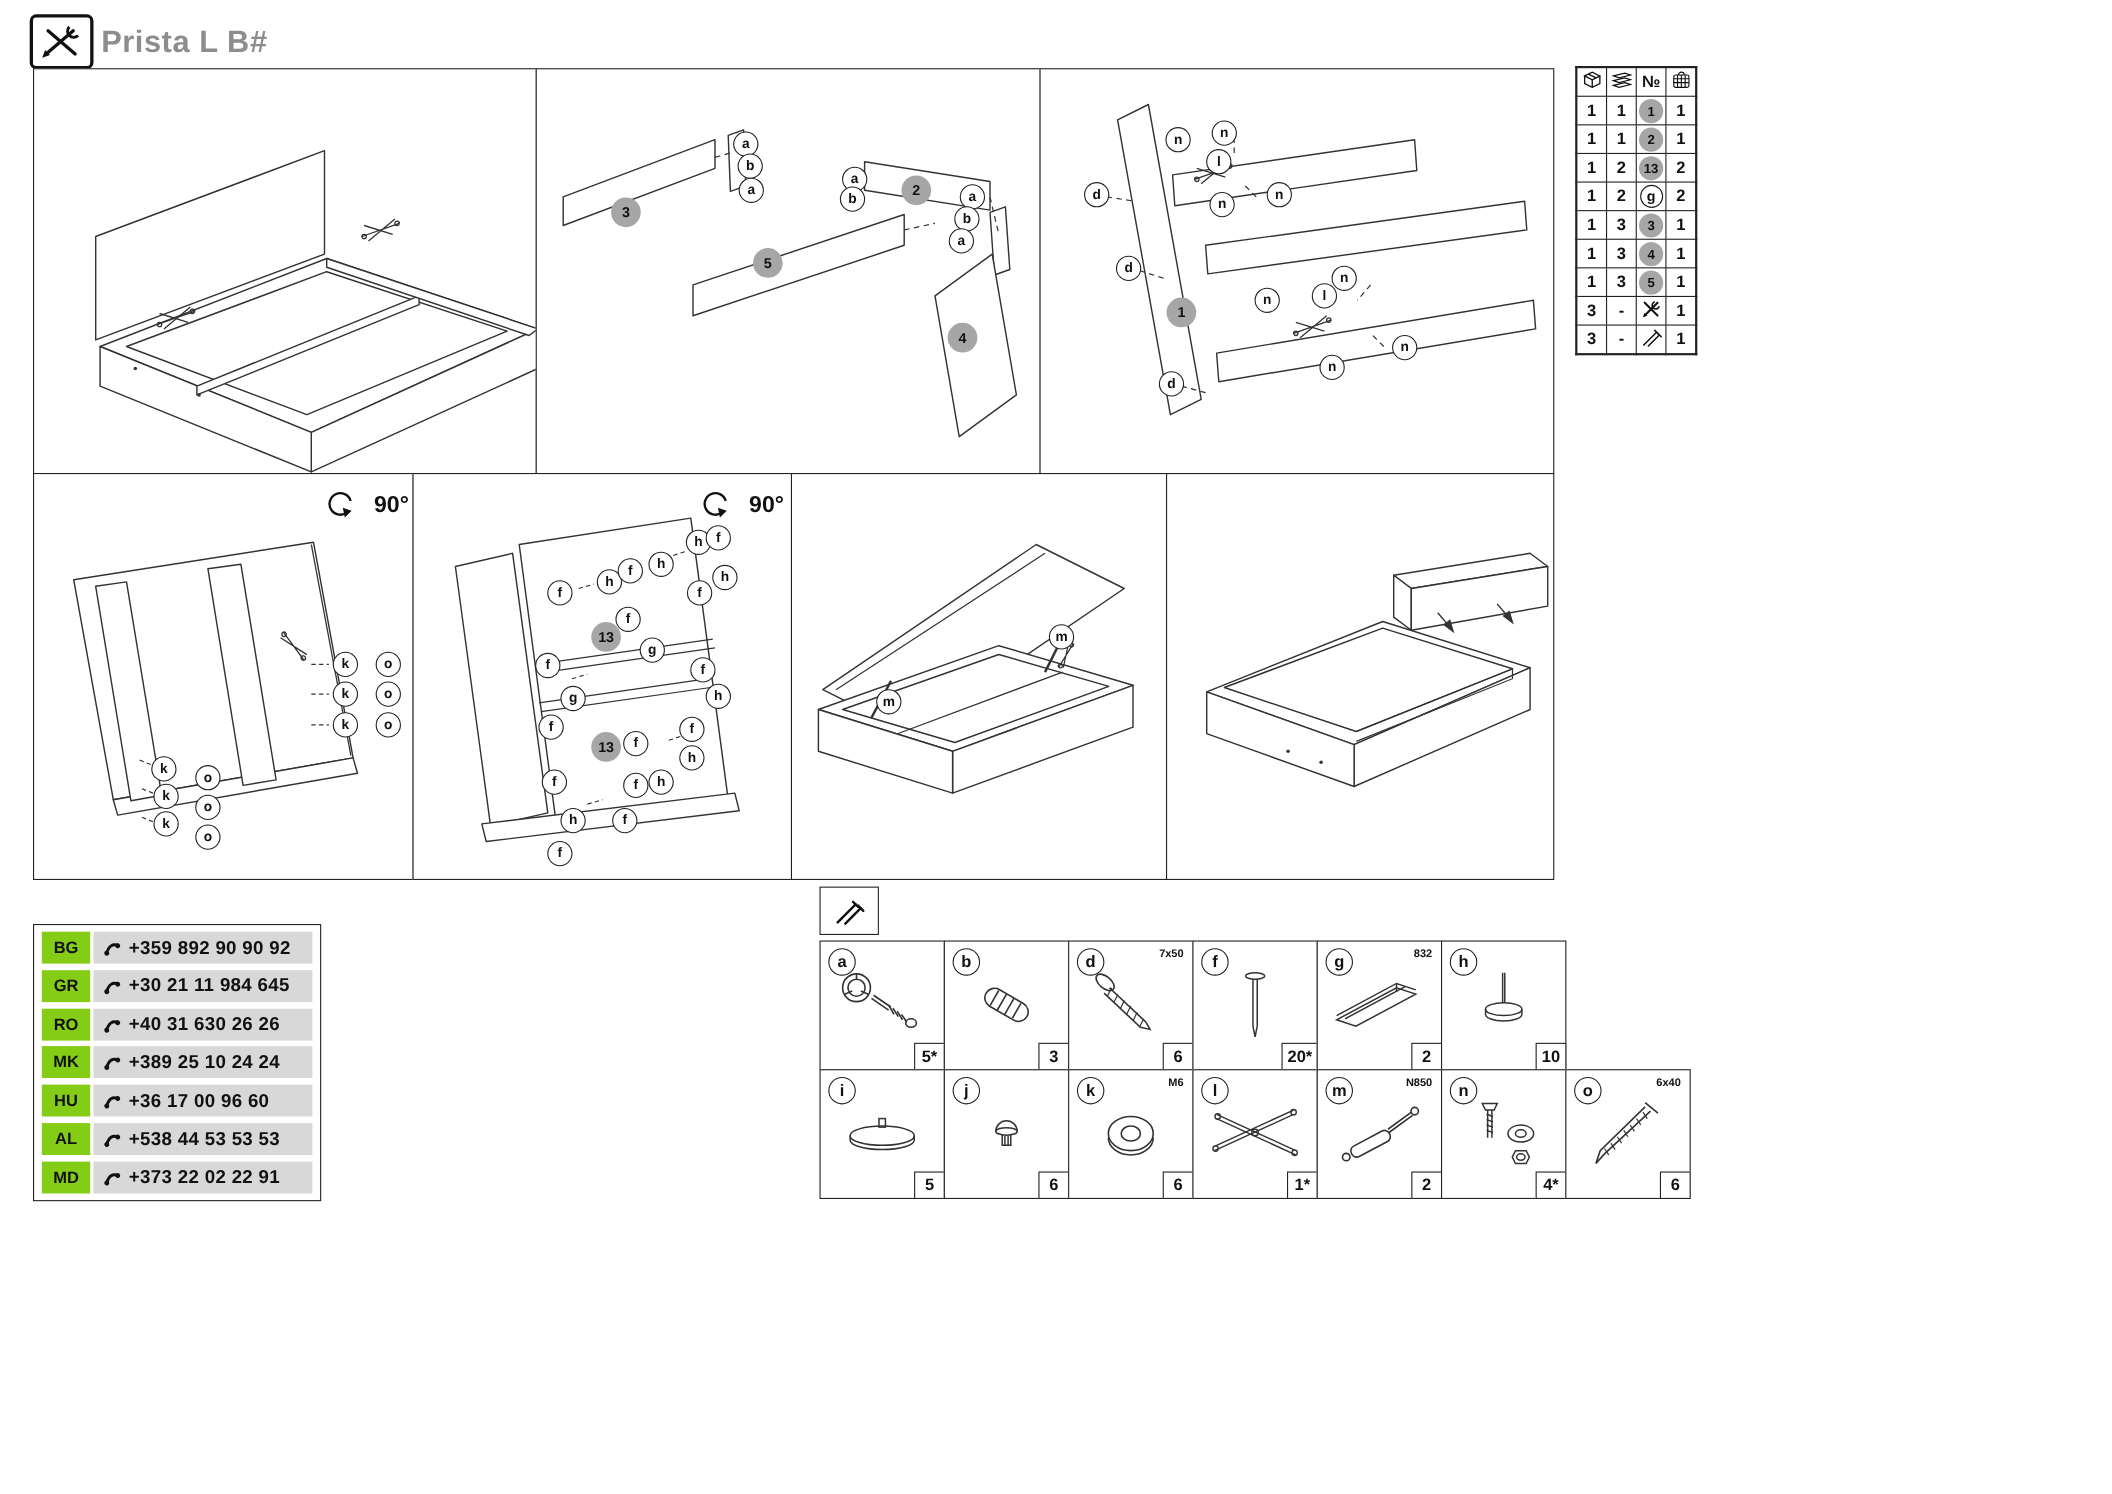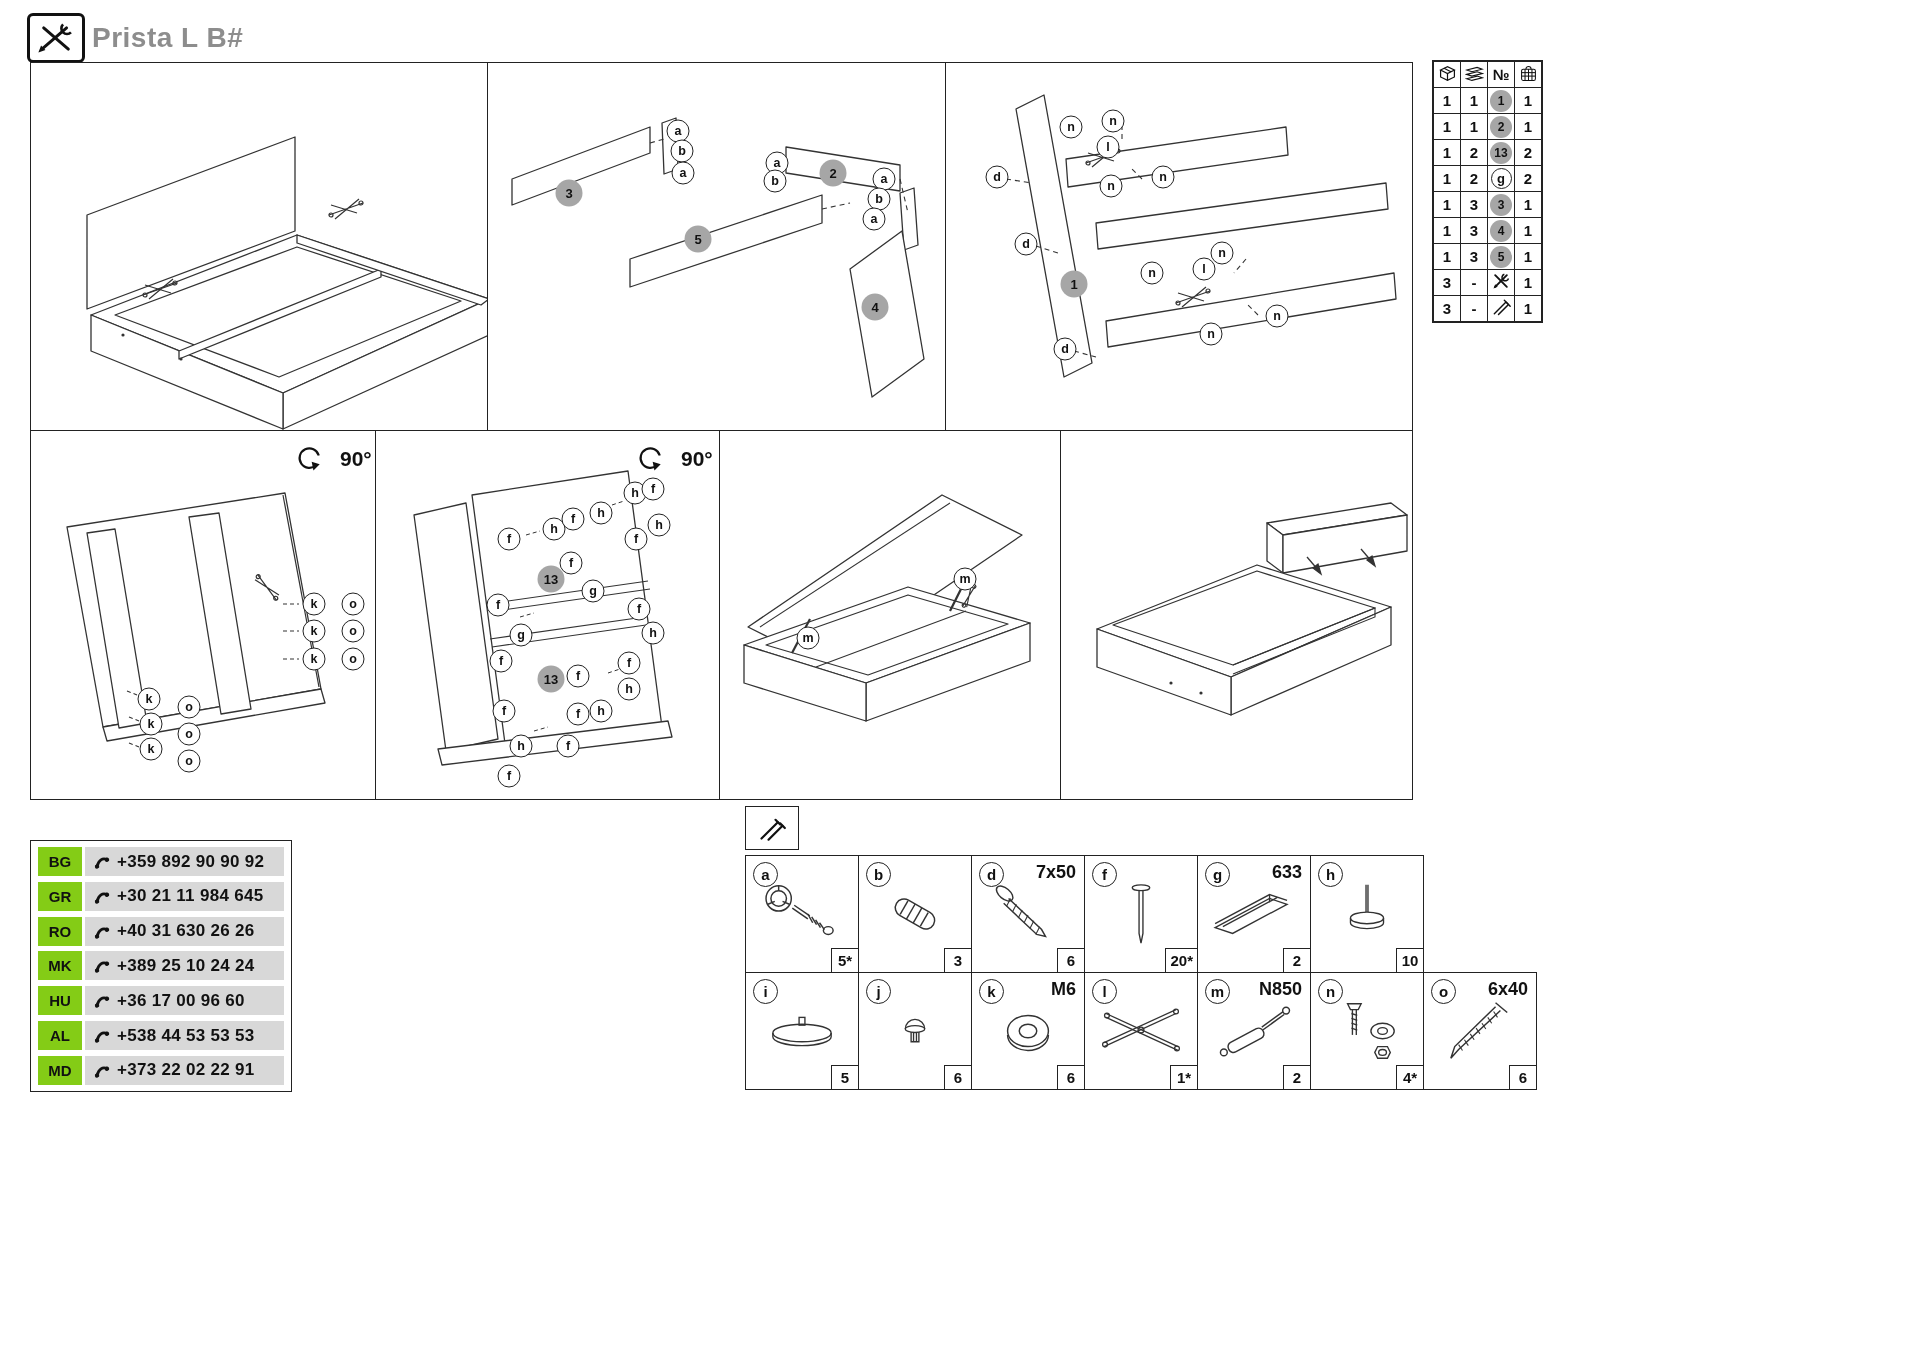--- a/index.html
+++ b/index.html
@@ -36,21 +36,21 @@
   .phone-num{font-weight:bold;font-size:17px;letter-spacing:.3px;}
 
   
   .hw-icon-box{position:absolute;left:745px;top:806px;width:54px;height:44px;border:1.6px solid #222;box-sizing:border-box;display:flex;align-items:center;justify-content:center;background:#fff;}
   .hw-row{position:absolute;display:flex;}
   #hw-row1{left:745px;top:855px;}
   #hw-row2{left:745px;top:972px;}
   .hw-cell{width:114px;height:118px;border:1.4px solid #222;box-sizing:border-box;margin-left:-1px;position:relative;background:#fff;}
   .hw-cell:first-child{margin-left:0;}
   .hw-letter{position:absolute;left:7px;top:6px;width:23px;height:23px;border:1.5px solid #222;border-radius:50%;display:flex;align-items:center;justify-content:center;font-weight:bold;font-size:15px;background:#fff;}
-  .hw-label{position:absolute;right:8px;top:6px;font-weight:bold;font-size:18px;}
+  .hw-label{position:absolute;right:8px;top:6px;font-weight:bold;font-size:10px;}
   .hw-qty{position:absolute;right:-1px;bottom:-1px;min-width:28px;height:25px;border:1.4px solid #222;display:flex;align-items:center;justify-content:center;font-weight:bold;font-size:15px;padding:0 4px;background:#fff;box-sizing:border-box;}
   .hw-art{position:absolute;left:50%;top:52%;transform:translate(-50%,-50%);}
 </style>
 </head>
 <body>
 
 <div class="sheet">
 
   <div class="logo-box">
     <svg viewBox="0 0 50 42" width="44" height="37">
@@ -613,21 +613,21 @@
         <span class="hw-art"><svg viewBox="0 0 92 72" width="90" height="70">
             <g fill="none" stroke="#333" stroke-width="1.4">
               <ellipse cx="46" cy="9" rx="9" ry="3"></ellipse>
               <path d="M44 12 L44 56 L46 66 L48 56 L48 12"></path>
             </g>
           </svg></span>
         <span class="hw-qty">20*</span>
       </div>
       <div class="hw-cell">
         <span class="hw-letter">g</span>
-        <span class="hw-label">633</span>
+        <span class="hw-label">832</span>
         <span class="hw-art"><svg viewBox="0 0 92 72" width="90" height="70">
             <g fill="none" stroke="#333" stroke-width="1.4">
               <polygon points="6,50 62,20 80,26 24,56"></polygon>
               <polyline points="6,46 62,16 80,22"></polyline>
               <line x1="62" y1="16" x2="62" y2="24"></line>
               <line x1="14" y1="49" x2="70" y2="19"></line>
             </g>
           </svg></span>
         <span class="hw-qty">2</span>
       </div>

